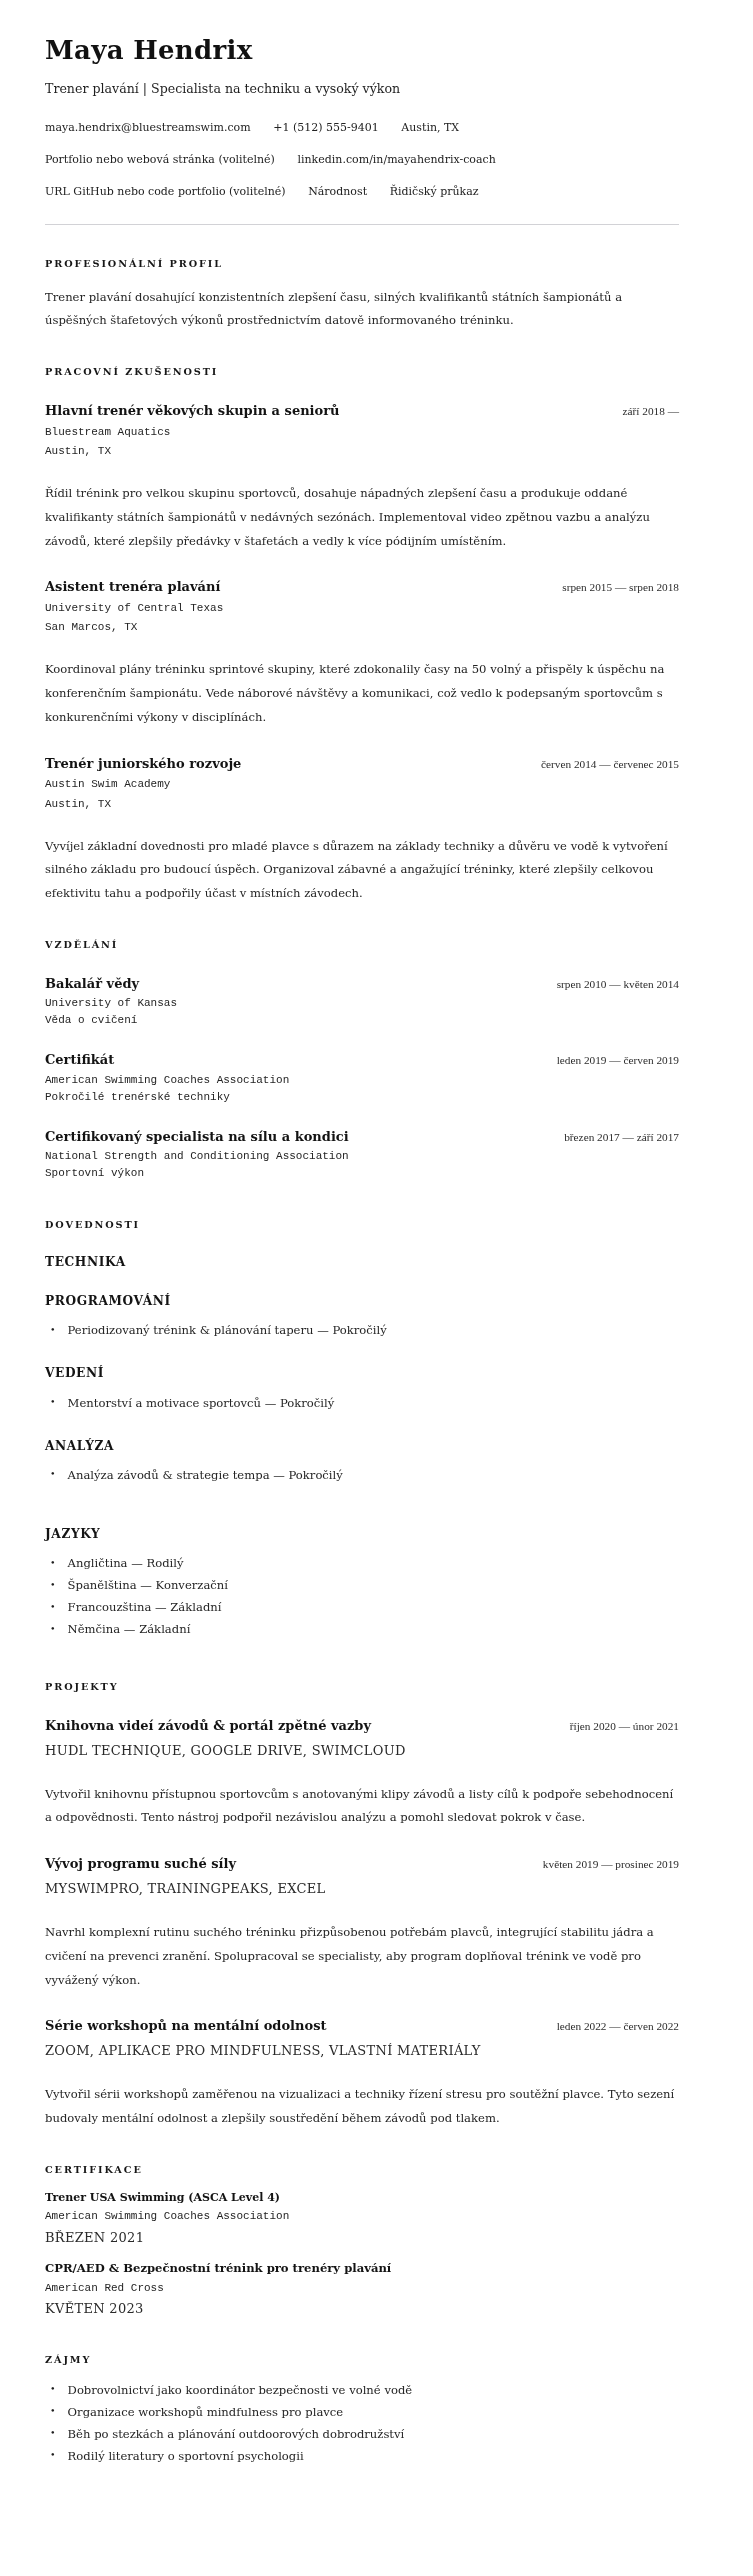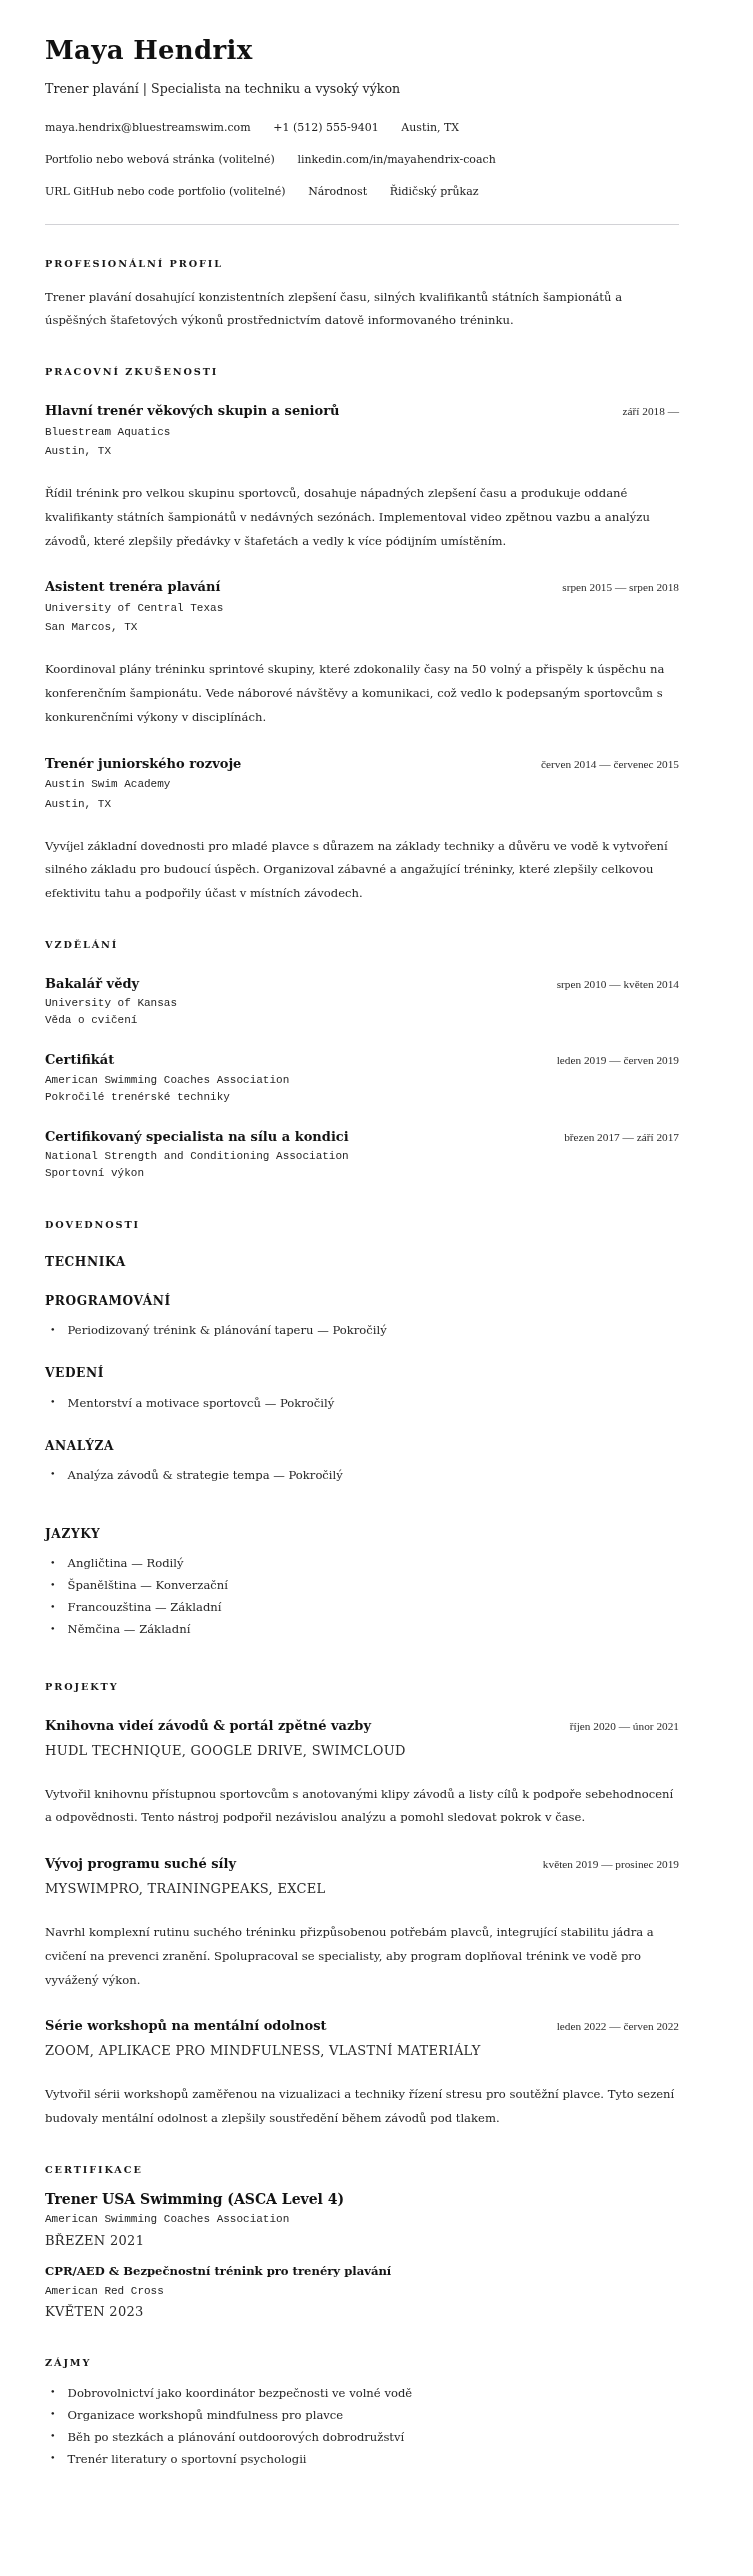--- a/index.html
+++ b/index.html
@@ -292,36 +292,36 @@
       </div>
       <p class="entry-tools">ZOOM, APLIKACE PRO MINDFULNESS, VLASTNÍ MATERIÁLY</p>
       <p class="entry-desc">Vytvořil sérii workshopů zaměřenou na vizualizaci a techniky řízení stresu pro soutěžní plavce. Tyto sezení budovaly mentální odolnost a zlepšily soustředění během závodů pod tlakem.</p>
     </article>
   </section>
 
   <section>
     <h2 class="section-title">CERTIFIKACE</h2>
 
     <article class="entry" style="margin-top:16.3px">
-      <h3 class="entry-title" style="font-size:14px">Trener USA Swimming (ASCA Level 4)</h3>
+      <h3 class="entry-title" style="font-size:11px">Trener USA Swimming (ASCA Level 4)</h3>
       <p class="entry-sub" style="margin-top:6.3px">American Swimming Coaches Association</p>
       <p class="cert-date">BŘEZEN 2021</p>
     </article>
 
     <article class="entry" style="margin-top:16.3px">
       <h3 class="entry-title" style="font-size:11.6px">CPR/AED &amp; Bezpečnostní trénink pro trenéry plavání</h3>
       <p class="entry-sub" style="margin-top:6.3px">American Red Cross</p>
       <p class="cert-date">KVĚTEN 2023</p>
     </article>
   </section>
 
   <section>
     <h2 class="section-title" style="margin-top:38px">ZÁJMY</h2>
     <ul class="dot-list" style="margin-top:14px">
       <li>Dobrovolnictví jako koordinátor bezpečnosti ve volné vodě</li>
       <li>Organizace workshopů mindfulness pro plavce</li>
       <li>Běh po stezkách a plánování outdoorových dobrodružství</li>
-      <li>Trenér literatury o sportovní psychologii</li>
+      <li>Rodilý literatury o sportovní psychologii</li>
     </ul>
   </section>
 
 </div>
 
 
 </body></html>

